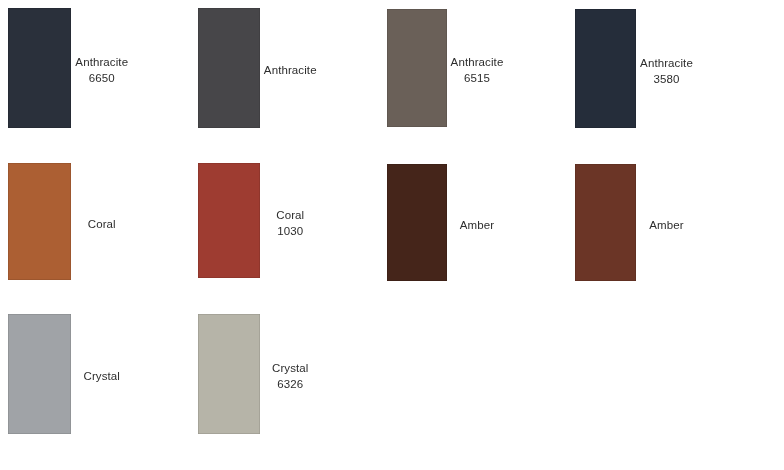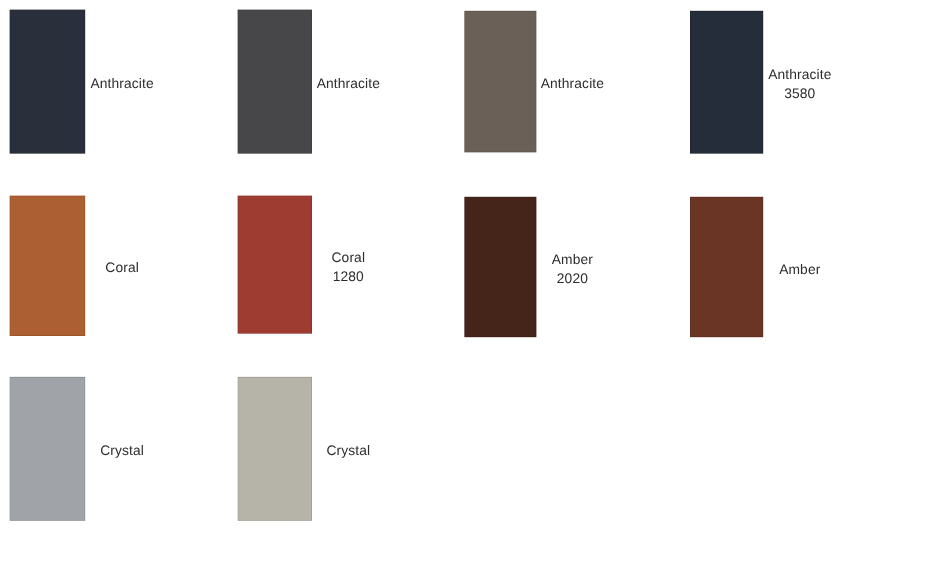--- a/index.html
+++ b/index.html
@@ -59,72 +59,74 @@
   }
 </style>
 </head>
 <body>
 
 <div id="swatch-board" style="background: rgb(255, 255, 255);">
     <div class="swatch-cell" style="left: 8px; top: 8px; width: 125px;">
       <div class="swatch-chip" title="Anthracite" style="width: 125px; height: 120px; background: rgb(42, 48, 59);"></div>
       <div class="swatch-caption">
         <span class="swatch-name">Anthracite</span>
+        <span class="swatch-code">6650</span>
       </div>
     </div>
     <div class="swatch-cell" style="left: 198px; top: 8px; width: 123px;">
       <div class="swatch-chip" title="Anthracite" style="width: 123px; height: 120px; background: rgb(71, 70, 73);"></div>
       <div class="swatch-caption">
         <span class="swatch-name">Anthracite</span>
       </div>
     </div>
     <div class="swatch-cell" style="left: 387px; top: 9px; width: 120px;">
       <div class="swatch-chip" title="Anthracite" style="width: 120px; height: 118px; background: rgb(106, 96, 88);"></div>
       <div class="swatch-caption">
         <span class="swatch-name">Anthracite</span>
+        <span class="swatch-code">6515</span>
       </div>
     </div>
     <div class="swatch-cell" style="left: 575px; top: 9px; width: 122px;">
       <div class="swatch-chip" title="Anthracite" style="width: 122px; height: 119px; background: rgb(37, 45, 58);"></div>
       <div class="swatch-caption">
         <span class="swatch-name">Anthracite</span>
         <span class="swatch-code">3580</span>
       </div>
     </div>
     <div class="swatch-cell" style="left: 8px; top: 163px; width: 125px;">
       <div class="swatch-chip" title="Coral" style="width: 125px; height: 117px; background: rgb(172, 95, 51);"></div>
       <div class="swatch-caption">
         <span class="swatch-name">Coral</span>
       </div>
     </div>
     <div class="swatch-cell" style="left: 198px; top: 163px; width: 123px;">
       <div class="swatch-chip" title="Coral" style="width: 123px; height: 115px; background: rgb(158, 60, 49);"></div>
       <div class="swatch-caption">
         <span class="swatch-name">Coral</span>
-        <span class="swatch-code">1280</span>
+        <span class="swatch-code">1030</span>
       </div>
     </div>
     <div class="swatch-cell" style="left: 387px; top: 164px; width: 120px;">
       <div class="swatch-chip" title="Amber" style="width: 120px; height: 117px; background: rgb(69, 37, 26);"></div>
       <div class="swatch-caption">
         <span class="swatch-name">Amber</span>
-        <span class="swatch-code">2020</span>
       </div>
     </div>
     <div class="swatch-cell" style="left: 575px; top: 164px; width: 122px;">
       <div class="swatch-chip" title="Amber" style="width: 122px; height: 117px; background: rgb(107, 53, 38);"></div>
       <div class="swatch-caption">
         <span class="swatch-name">Amber</span>
       </div>
     </div>
     <div class="swatch-cell" style="left: 8px; top: 314px; width: 125px;">
       <div class="swatch-chip" title="Crystal" style="width: 125px; height: 120px; background: rgb(160, 163, 167);"></div>
       <div class="swatch-caption">
         <span class="swatch-name">Crystal</span>
       </div>
     </div>
     <div class="swatch-cell" style="left: 198px; top: 314px; width: 123px;">
       <div class="swatch-chip" title="Crystal" style="width: 123px; height: 120px; background: rgb(182, 180, 168);"></div>
       <div class="swatch-caption">
         <span class="swatch-name">Crystal</span>
+        <span class="swatch-code">6326</span>
       </div>
     </div>
   </div>
 
 </body></html>

